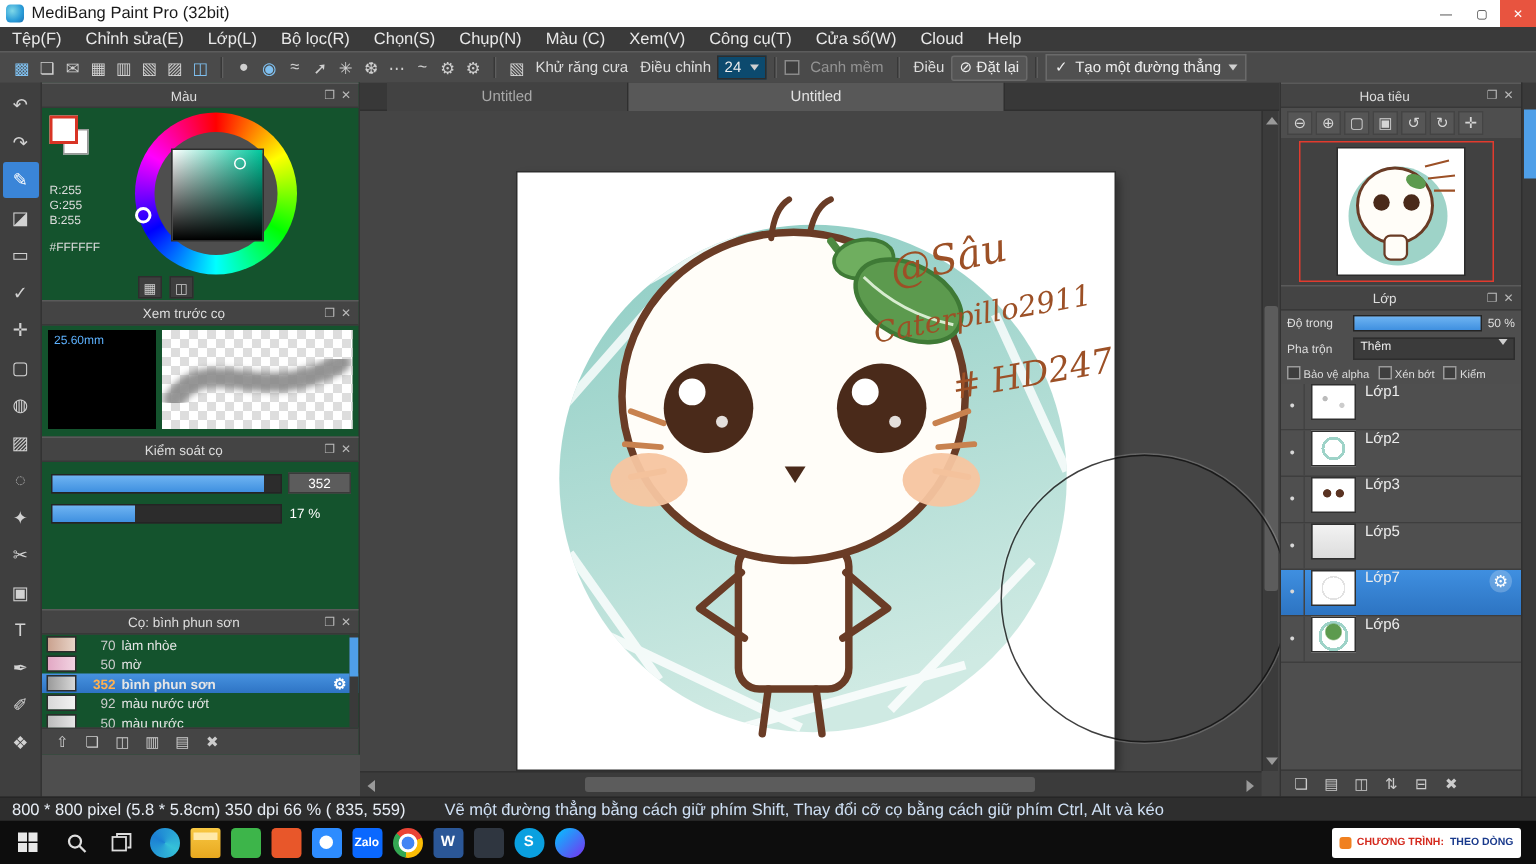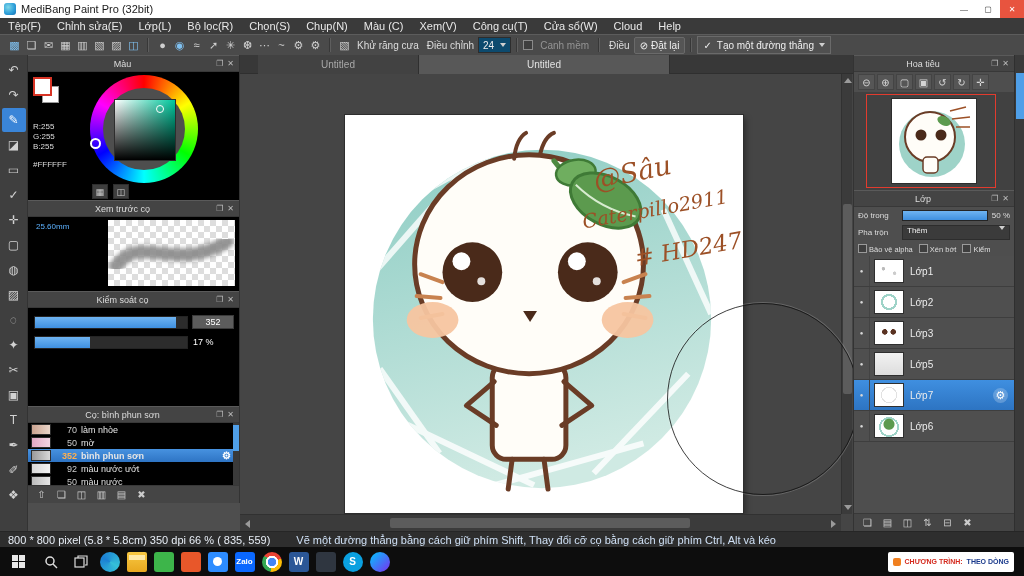--- a/index.html
+++ b/index.html
@@ -32,21 +32,21 @@
 
   
   .main{position:absolute;top:55px;left:0;width:1024px;height:476px;}
 
   
   .toolstrip{position:absolute;top:0;left:0;width:28px;height:476px;background:#3f3f3f;border-right:1px solid #333;box-sizing:border-box;display:flex;flex-direction:column;align-items:center;padding-top:3px;}
   .ts-icon{width:24px;height:24px;display:flex;align-items:center;justify-content:center;color:#d2d2d2;font-size:12px;border-radius:2px;margin-bottom:1px;}
   .ts-icon.sel{background:#3a85d8;color:#fff;}
 
   
-  .leftpanel{position:absolute;top:0;left:28px;width:212px;height:448px;background:#000000;display:flex;flex-direction:column;border-right:1px solid #333;box-sizing:border-box;}
+  .leftpanel{position:absolute;top:0;left:28px;width:212px;height:448px;background:#14532d;display:flex;flex-direction:column;border-right:1px solid #333;box-sizing:border-box;}
   .phead{height:15px;min-height:15px;background:#444;border-top:1px solid #5a5a5a;border-bottom:1px solid #383838;display:flex;align-items:center;font-size:9px;color:#ddd;padding:0 5px;}
   .ph-t{flex:1;text-align:center;}
   .ph-i{font-size:8px;color:#bbb;margin-left:4px;}
 
   .colorContent{height:128px;min-height:128px;position:relative;}
   .sw-back{position:absolute;left:14px;top:14px;width:15px;height:15px;background:#fff;border:1px solid #999;}
   .sw-front{position:absolute;left:5px;top:5px;width:15px;height:15px;background:#fff;border:2px solid #d83425;}
   .rgbtxt{position:absolute;left:5px;top:50px;font-size:8px;line-height:10px;color:#ddd;}
   .hextxt{position:absolute;left:5px;top:88px;font-size:8px;color:#ddd;}
   .wheel{position:absolute;left:62px;top:3px;width:108px;height:108px;border-radius:50%;background:conic-gradient(from 0deg,#f00,#ff0,#0f0,#0ff,#00f,#f0f,#f00);}
@@ -120,21 +120,21 @@
   .lrow{height:16px;min-height:16px;display:flex;align-items:center;font-size:8px;color:#ddd;padding:0 4px;gap:4px;}
   .lrow .track2{flex:1;height:9px;background:#2c2c2c;border:1px solid #242424;}
   .lrow .fill2{height:100%;width:100%;background:linear-gradient(#6fb4f2,#3f90e0);}
   .lrow .lbl{width:40px;}
   .blendrow{height:18px;min-height:18px;}
   .blendsel{flex:1;height:13px;background:#3b3b3b;border:1px solid #2d2d2d;display:flex;justify-content:space-between;padding:0 4px;color:#eee;font-size:8px;}
   .checksrow{height:15px;min-height:15px;display:flex;align-items:center;font-size:7.5px;color:#ddd;padding-left:4px;gap:6px;white-space:nowrap;}
   .cbx2{width:7px;height:7px;border:1px solid #9a9a9a;background:#3e3e3e;display:inline-block;margin-right:2px;vertical-align:-1px;}
 
   .layerList{height:210px;min-height:210px;display:flex;flex-direction:column;}
-  .layer-row{height:30px;min-height:30px;display:flex;align-items:center;background:#4f4f4f;border-bottom:1px solid #3e3e3e;font-size:10px;color:#ececec;}
+  .layer-row{height:30px;min-height:30px;display:flex;background:#4f4f4f;border-bottom:1px solid #3e3e3e;font-size:10px;color:#ececec;}
   .layer-row.sel{background:linear-gradient(#3f8fe0,#2d74c2);}
   .vis{width:15px;text-align:center;font-size:6px;color:#d8d8d8;border-right:1px solid #434343;align-self:stretch;display:flex;align-items:center;justify-content:center;}
   .lt{width:28px;height:22px;background:#fff;border:1px solid #2f2f2f;margin:0 6px 0 4px;}
   .lt1{background-image:radial-gradient(circle at 30% 40%,#bbb 1.5px,transparent 2px),radial-gradient(circle at 70% 60%,#ccc 1.5px,transparent 2px);}
   .lt2{background-image:radial-gradient(circle at 50% 50%,transparent 6px,#9ed3c8 6px,#9ed3c8 8px,transparent 8px);}
   .lt3{background-image:radial-gradient(circle at 35% 45%,#5a3322 2.5px,transparent 3px),radial-gradient(circle at 65% 45%,#5a3322 2.5px,transparent 3px);}
   .lt4{background-image:radial-gradient(circle at 30% 60%,#f6c9a8 4px,transparent 5px),radial-gradient(circle at 70% 60%,#f6c9a8 4px,transparent 5px);}
   .lt5{background:linear-gradient(#f2f2f2,#ddd);}
   .lt7{background-image:radial-gradient(circle at 50% 50%,transparent 7px,#e2e2e2 7px,#e2e2e2 8px,transparent 8px);}
   .lt6{background-image:radial-gradient(circle at 50% 42%,#5c9a4e 5px,transparent 6px),radial-gradient(circle at 50% 55%,transparent 8px,#9ed3c8 8px,#9ed3c8 10px,transparent 10px);}

